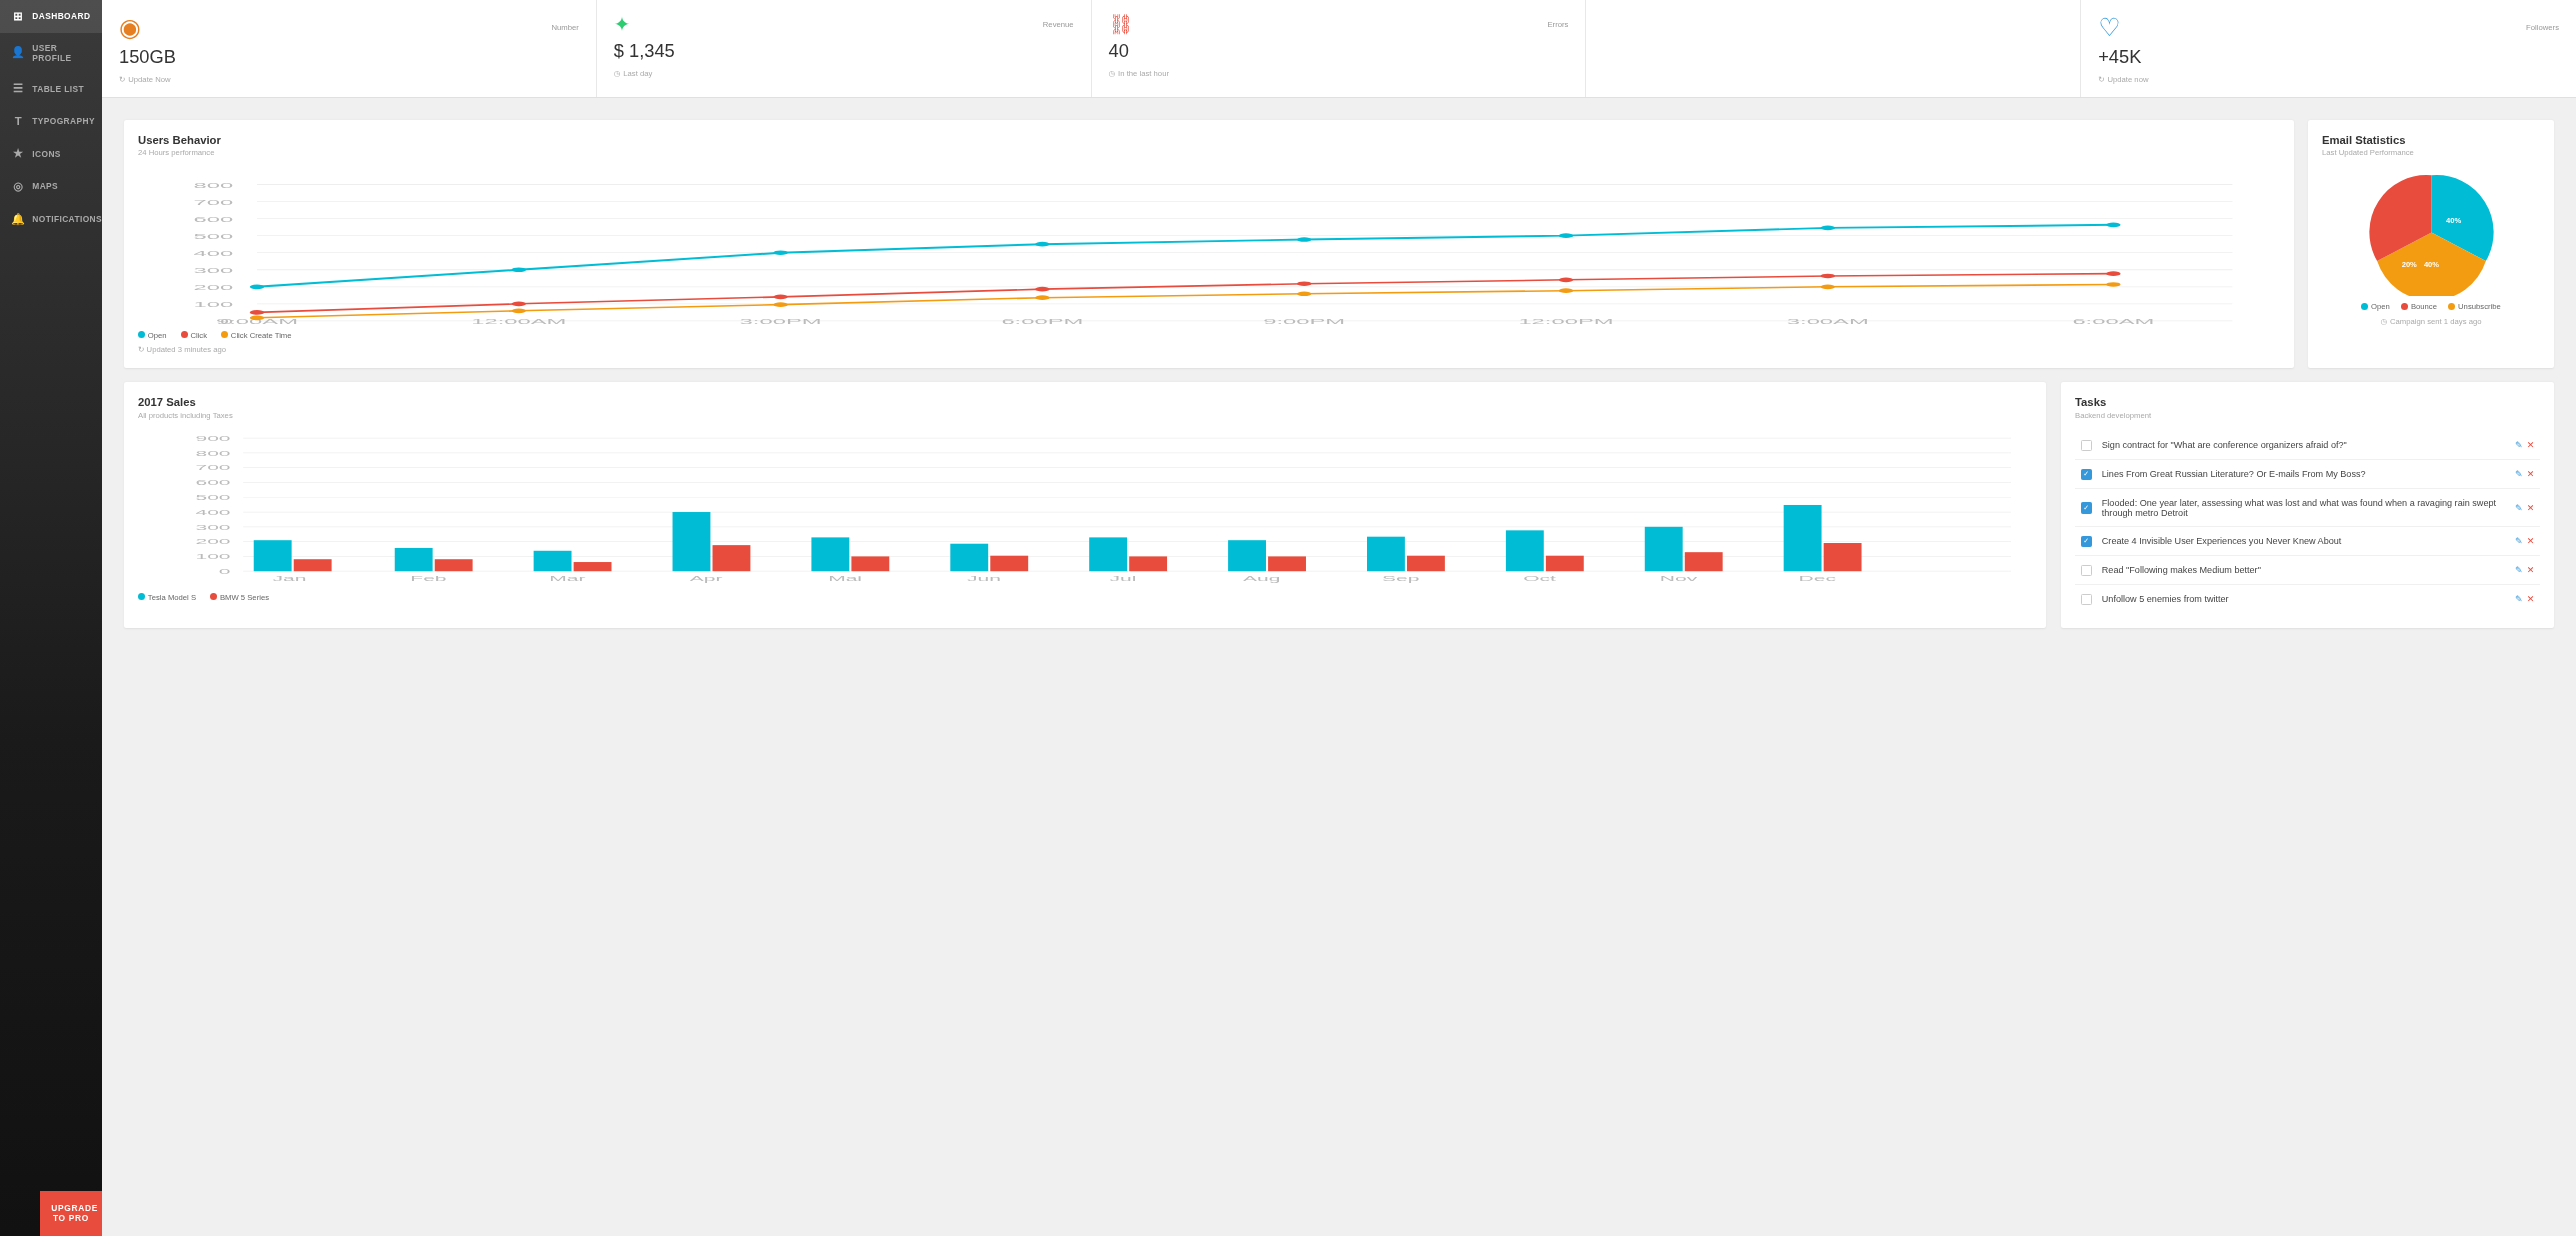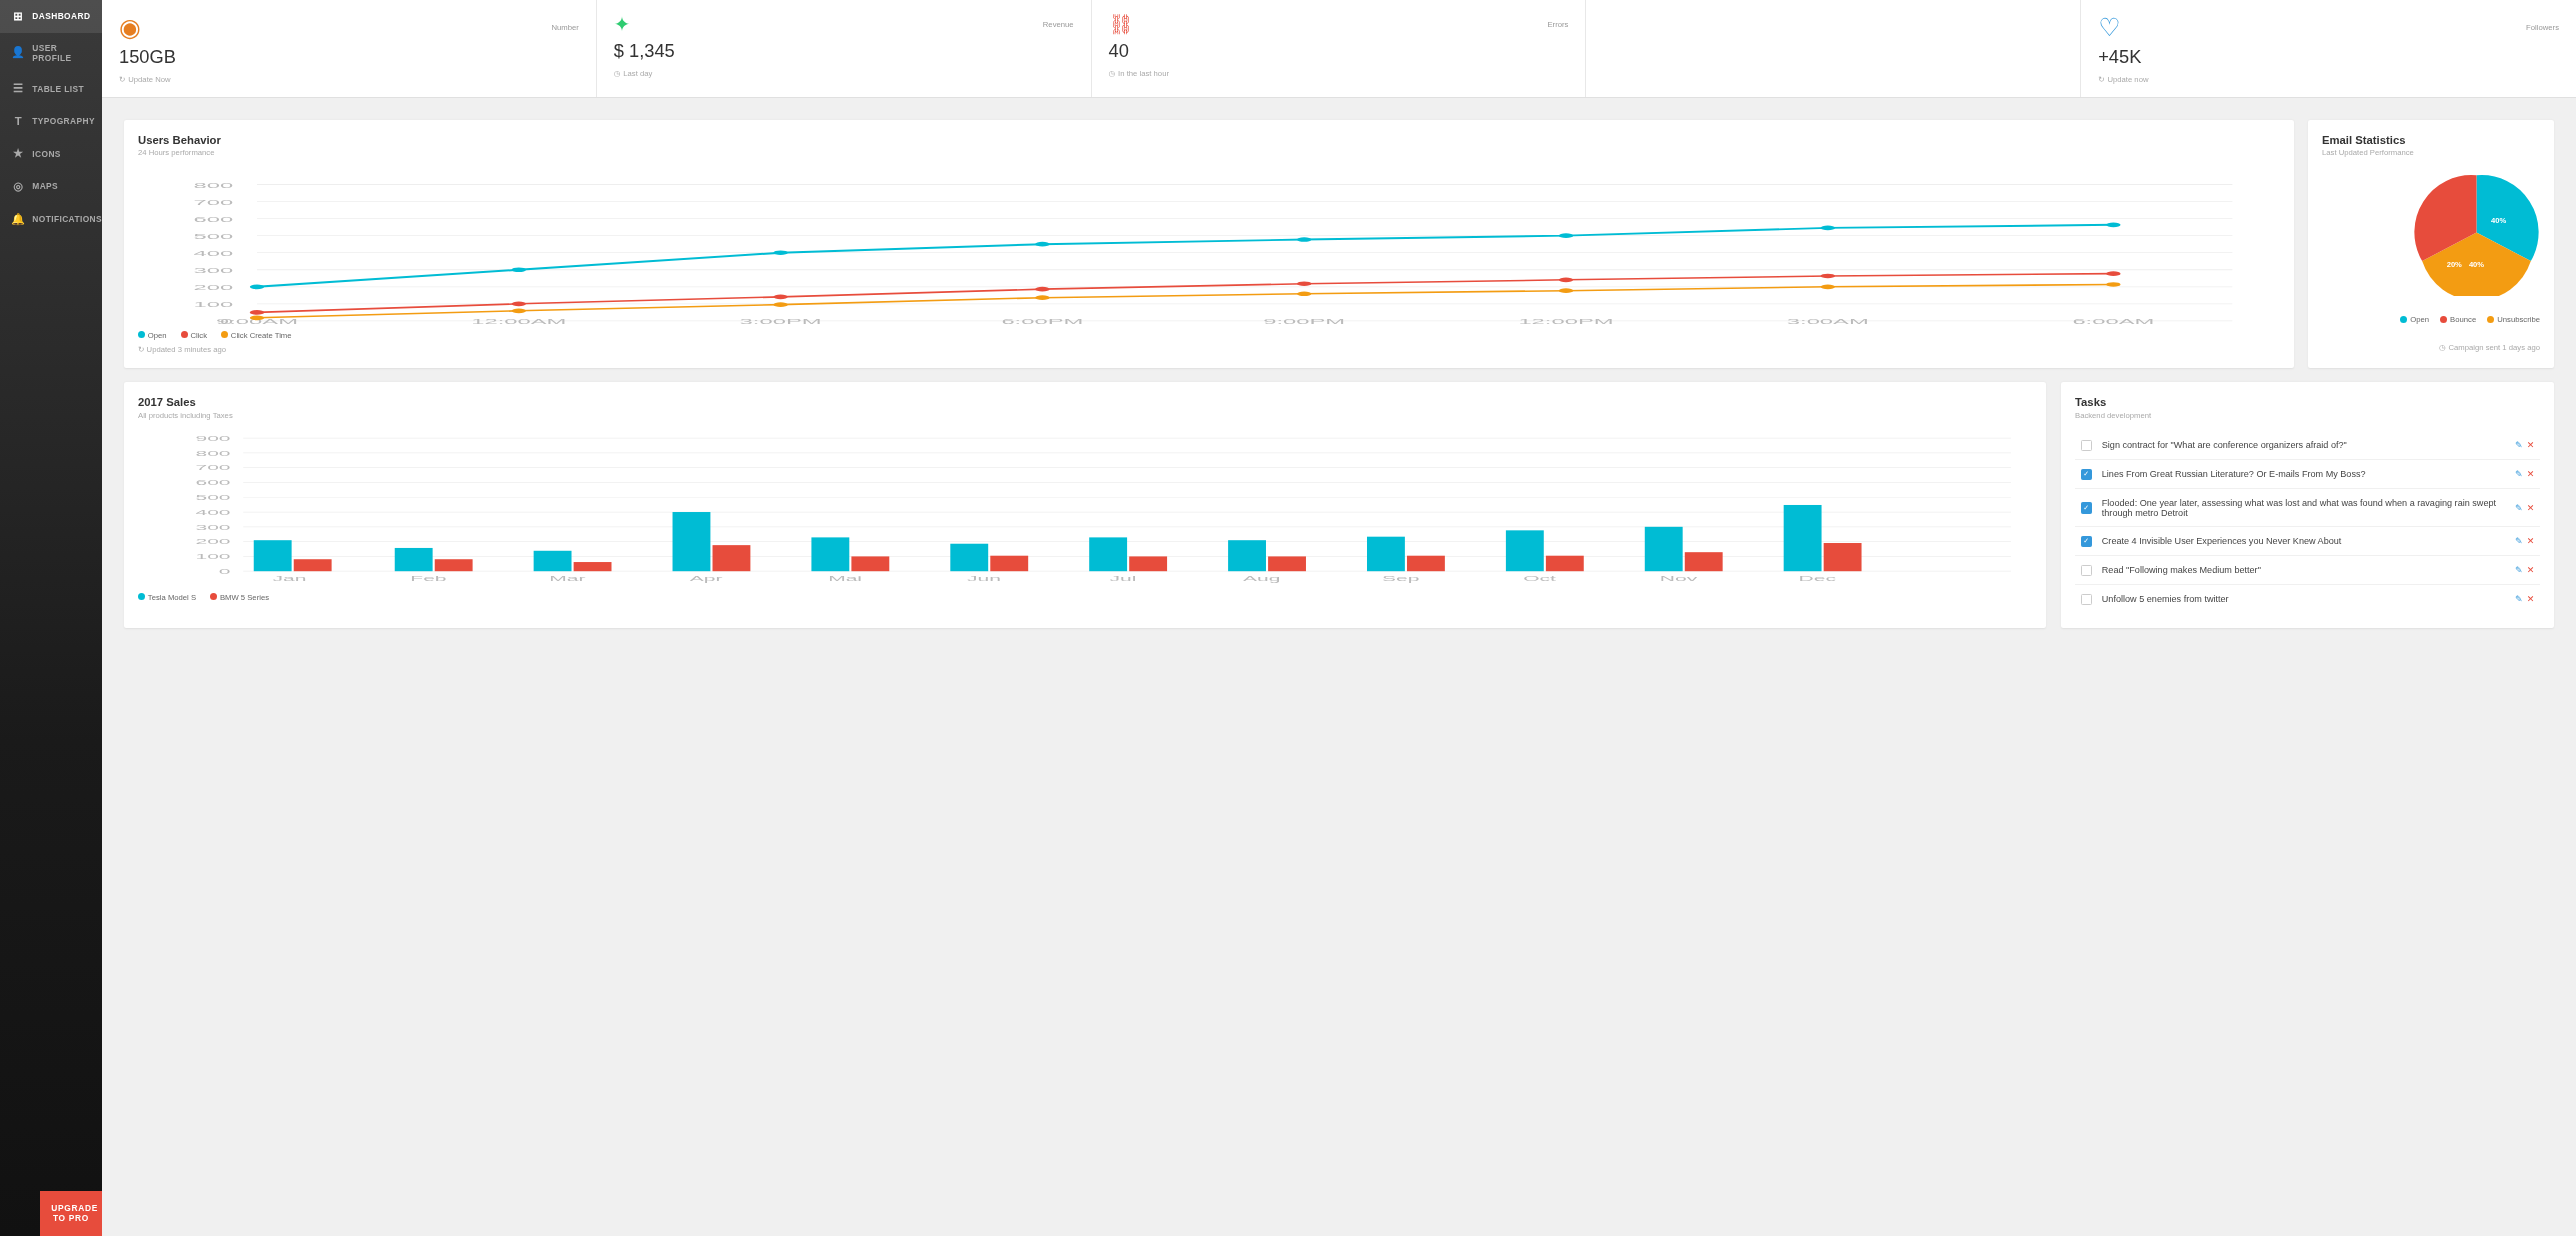--- a/index.html
+++ b/index.html
@@ -174,22 +174,22 @@
     .chart-updated {
       font-size: 7.7px;
       color: #aaa;
       margin-top: 5.6px;
     }
 
     
     #pie-chart-container {
       display: flex;
       flex-direction: column;
-      align-items: flex-end;
-      gap: 19px;
+      align-items: center;
+      gap: 6px;
     }
     #pie-svg { width: 127px; height: 127px; }
     .pie-legend {
       display: flex;
       gap: 11.3px;
       font-size: 7.7px;
       color: #666;
     }
     .pie-legend-item { display: flex; align-items: center; gap: 2.8px; }
     .pie-dot { width: 7px; height: 7px; border-radius: 50%; }

